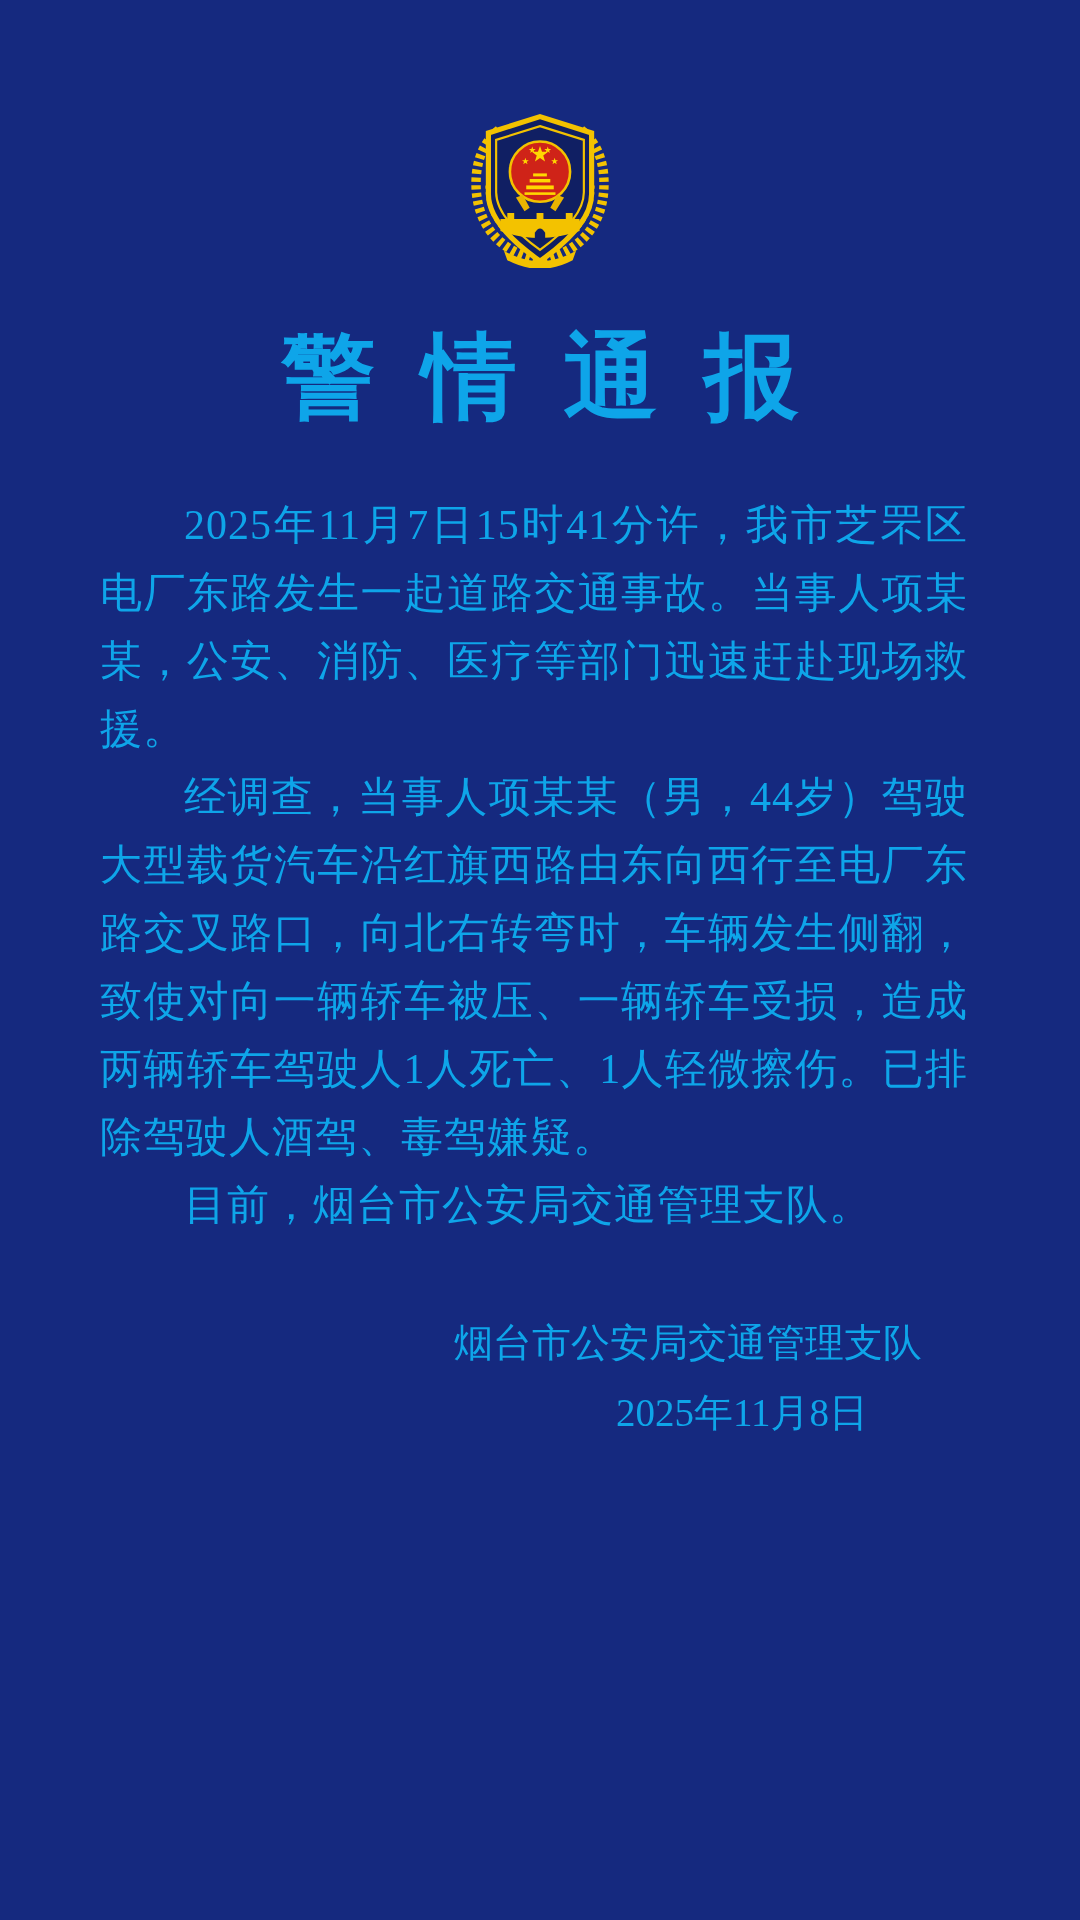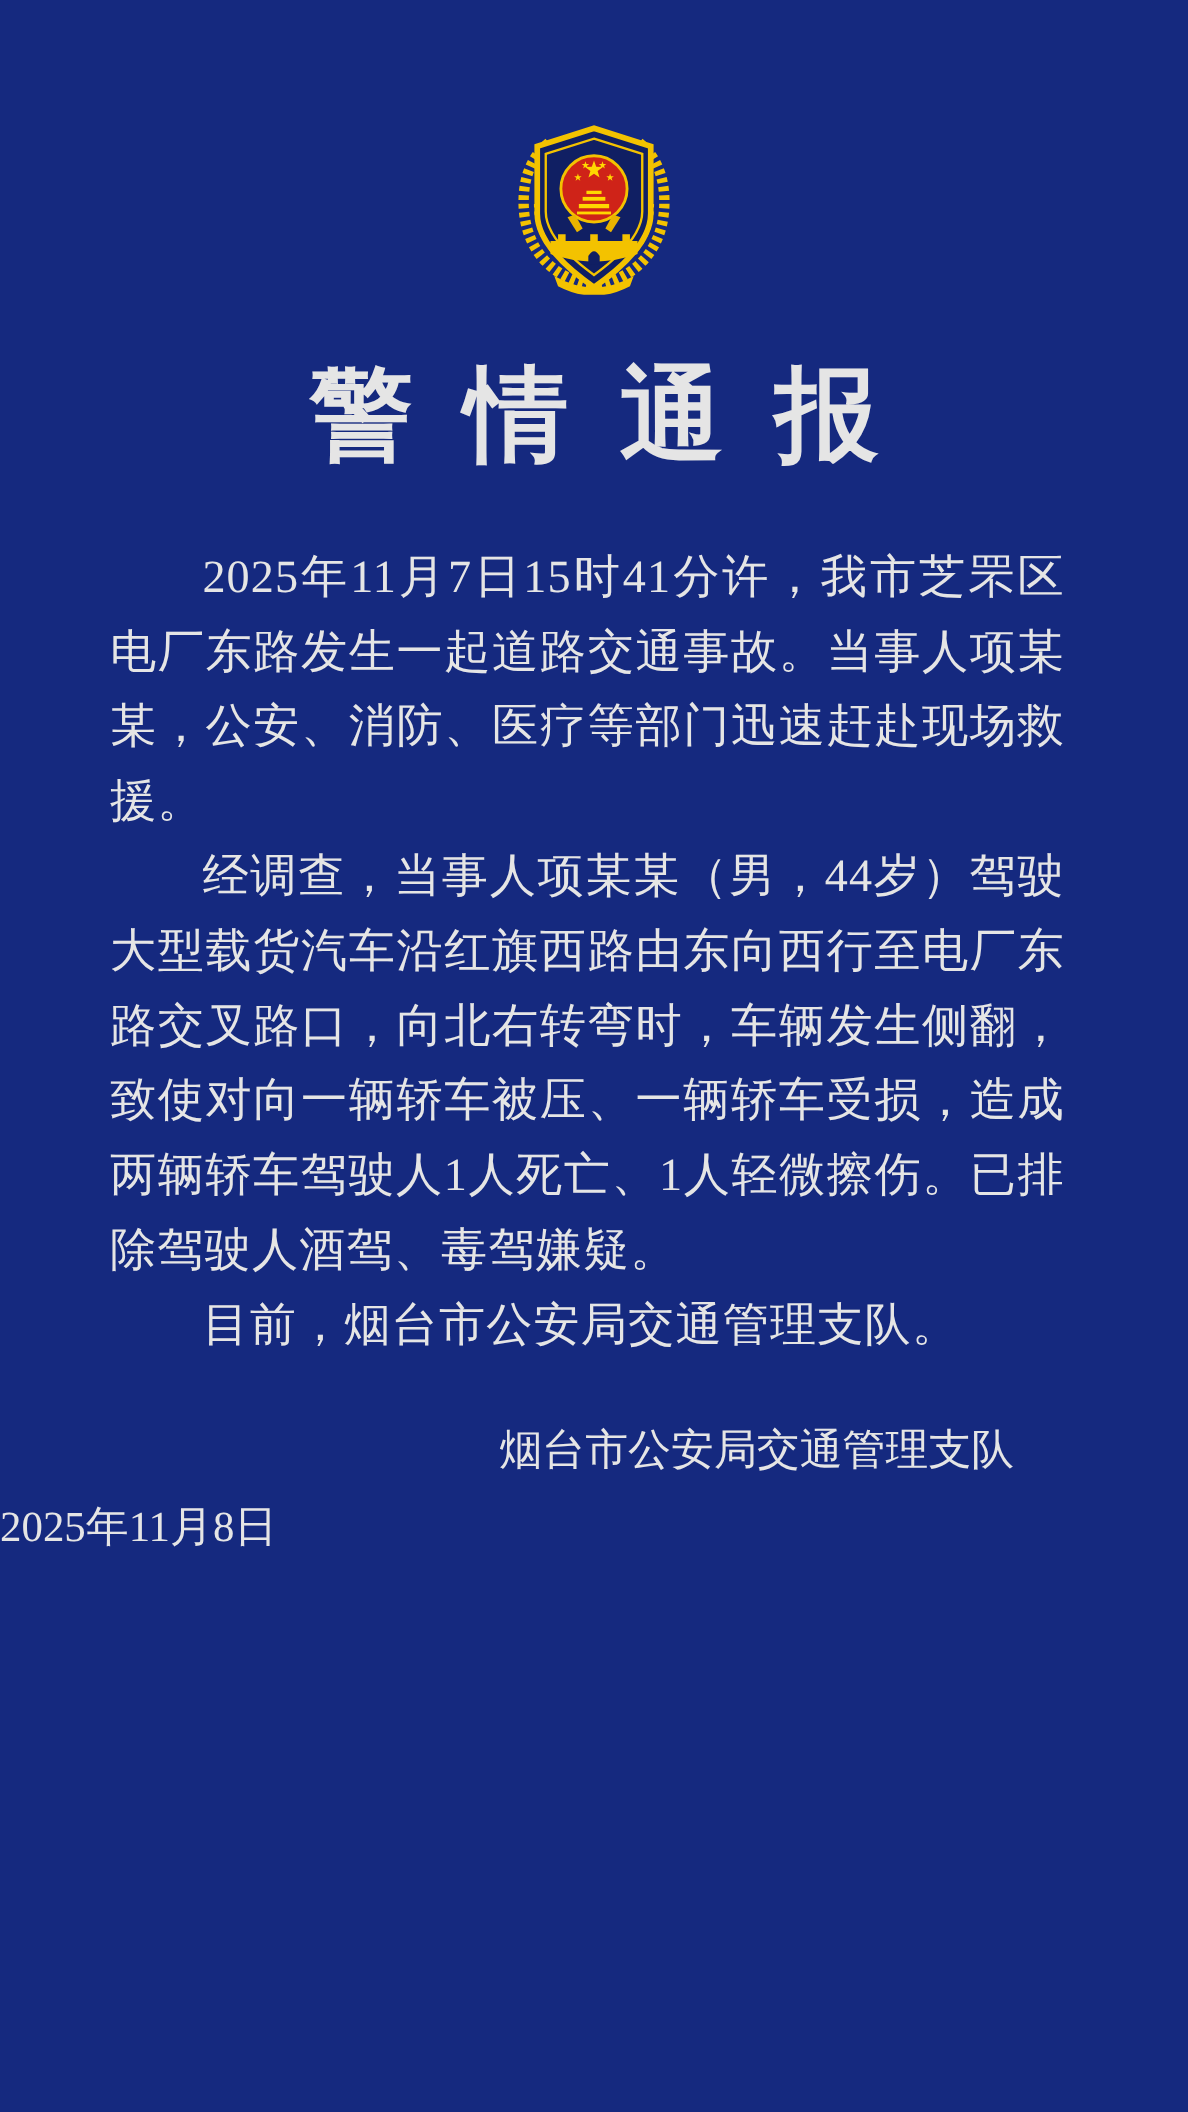--- a/index.html
+++ b/index.html
@@ -5,21 +5,21 @@
   * { margin: 0; padding: 0; box-sizing: border-box; }
   html, body { background: #0b1430; }
   .page {
     position: relative;
     width: 1080px;
     height: 1920px;
     margin: 0 auto;
     background: #15297f;
     overflow: hidden;
     font-family: "Liberation Serif", "DejaVu Serif", serif;
-    color: #e5e5e5;
+    color: #0ea5e9;
   }
   .emblem-wrap {
     padding-top: 96px;
     display: flex;
     justify-content: center;
   }
   .title {
     margin-top: 46px;
     text-align: center;
     font-size: 94px;
@@ -35,30 +35,31 @@
     line-height: 68px;
     text-align: justify;
     text-justify: inter-character;
     letter-spacing: 1px;
   }
   .body-text p {
     text-indent: 2em;
     text-align-last: left;
   }
   .footer {
-    margin-top: 54px;
+    margin-top: 78px;
     font-size: 39px;
     line-height: 52px;
   }
   .footer .signature {
     text-align: right;
     padding-right: 158px;
   }
   .footer .date {
     margin-top: 18px;
+    text-align: right;
     padding-right: 212px;
   }
 </style>
 </head>
 <body>
 
 <div class="page">
 
   <div class="emblem-wrap">
     <svg viewBox="0 0 200 200" width="172" height="172" xmlns="http://www.w3.org/2000/svg">

